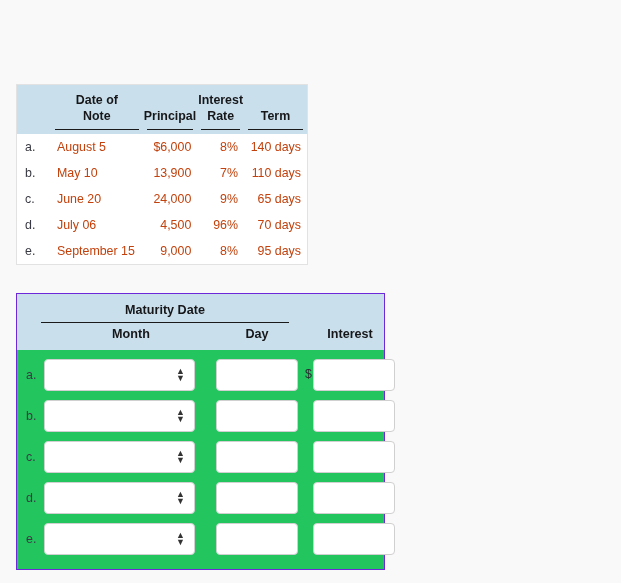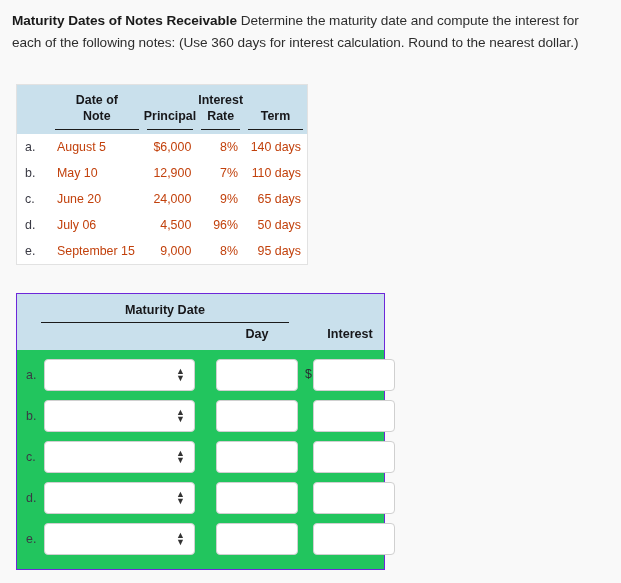--- a/index.html
+++ b/index.html
@@ -228,21 +228,20 @@
     border: 1px solid #d0d0d0;
     border-radius: 4px;
     background: #ffffff;
   }
 </style>
 </head>
 <body>
 
 <div class="page">
 
-  <div class="prompt"><span class="lead">Maturity Dates of Notes Receivable</span><span> Determine the maturity date and compute the interest for each of the following notes: (Use 360 days for interest calculation. Round to the nearest dollar.)</span></div>
 
   <table class="notes-table">
     <thead>
       <tr>
         <th class="th-idx">
           <span class="hl1"></span>
           <span class="hl2">&nbsp;</span>
           <span class="ul"></span>
         </th>
         <th class="th-date">
@@ -271,53 +270,54 @@
       <tr>
         <td class="c-idx">a.</td>
         <td class="c-date">August 5</td>
         <td class="c-principal">$6,000</td>
         <td class="c-rate">8%</td>
         <td class="c-term">140 days</td>
       </tr>
       <tr>
         <td class="c-idx">b.</td>
         <td class="c-date">May 10</td>
-        <td class="c-principal">12,900</td>
+        <td class="c-principal">13,900</td>
         <td class="c-rate">7%</td>
         <td class="c-term">110 days</td>
       </tr>
       <tr>
         <td class="c-idx">c.</td>
         <td class="c-date">June 20</td>
         <td class="c-principal">24,000</td>
         <td class="c-rate">9%</td>
         <td class="c-term">65 days</td>
       </tr>
       <tr>
         <td class="c-idx">d.</td>
         <td class="c-date">July 06</td>
         <td class="c-principal">4,500</td>
         <td class="c-rate">96%</td>
-        <td class="c-term">50 days</td>
+        <td class="c-term">70 days</td>
       </tr>
       <tr>
         <td class="c-idx">e.</td>
         <td class="c-date">September 15</td>
         <td class="c-principal">9,000</td>
         <td class="c-rate">8%</td>
         <td class="c-term">95 days</td>
       </tr>
     </tbody>
   </table>
 
   <div class="answer-table">
 
     <div class="answer-head">
       <div class="md-title">Maturity Date</div>
       <div class="md-rule"></div>
+      <div class="col-month">Month</div>
       <div class="col-day">Day</div>
       <div class="col-interest">Interest</div>
     </div>
 
     <div class="answer-body">
 
       <div class="arow">
         <span class="rlabel">a.</span>
         <div class="sel">
           <span class="spinner">

